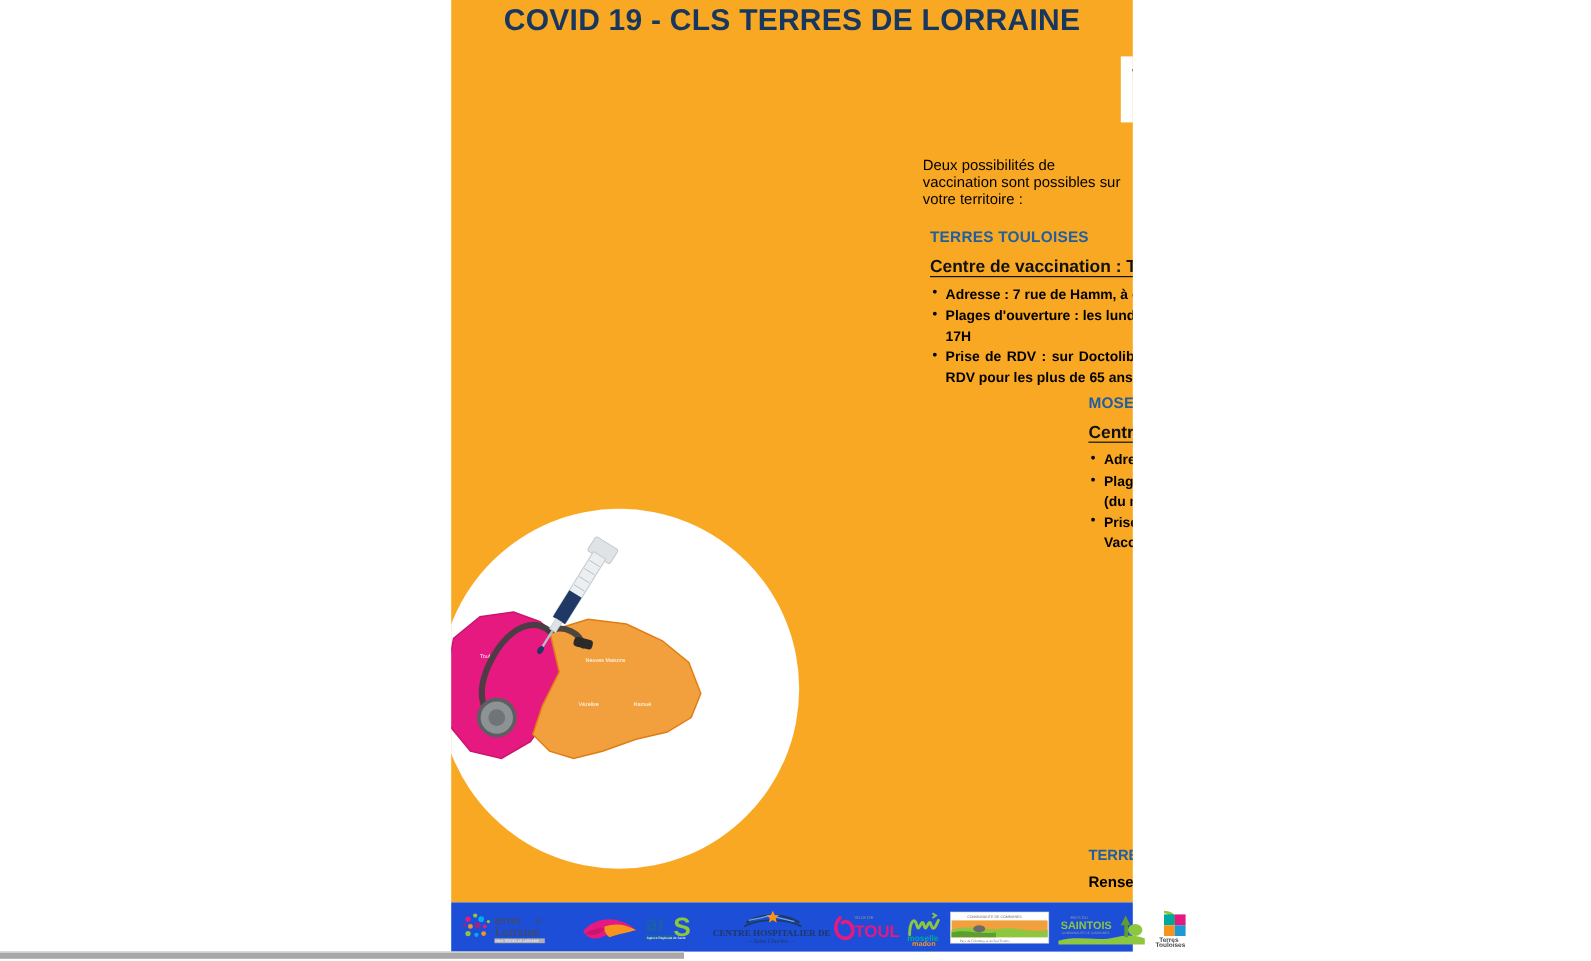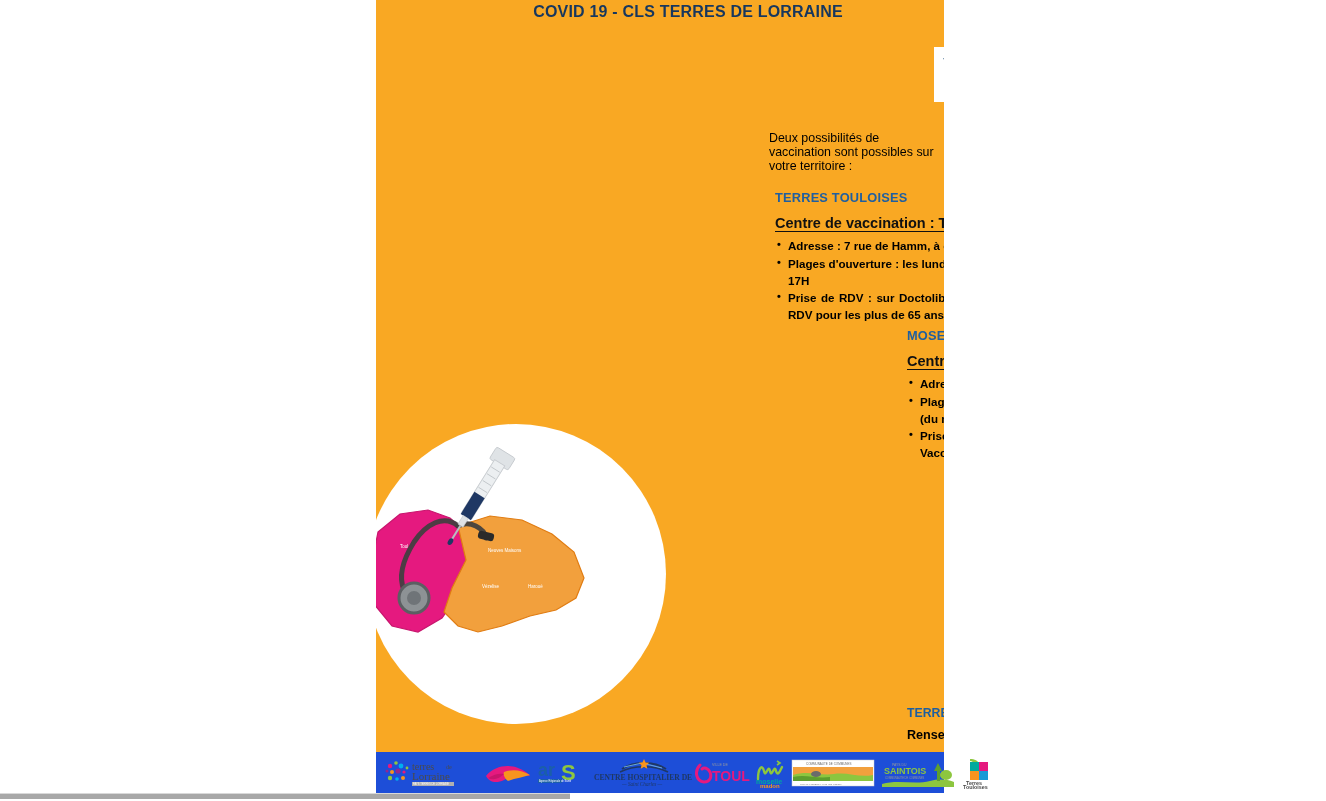--- a/index.html
+++ b/index.html
@@ -34,24 +34,23 @@
     z-index: 1;
   }
 
   
   .kicker {
     position: absolute;
     left: 0; top: 3px; width: 568px;
     text-align: center;
     color: #17375e;
     font-weight: bold;
-    font-size: 16px;
+    font-size: 25px;
     letter-spacing: 0.2px;
     z-index: 4;
-    margin-left: 28px;
   }
   .title-wrap {
     position: absolute;
     left: 558px; top: 47px;
     z-index: 4;
   }
   .title-box {
     background: #ffffff;
     color: #1f4e79;
     font-size: 42px;

